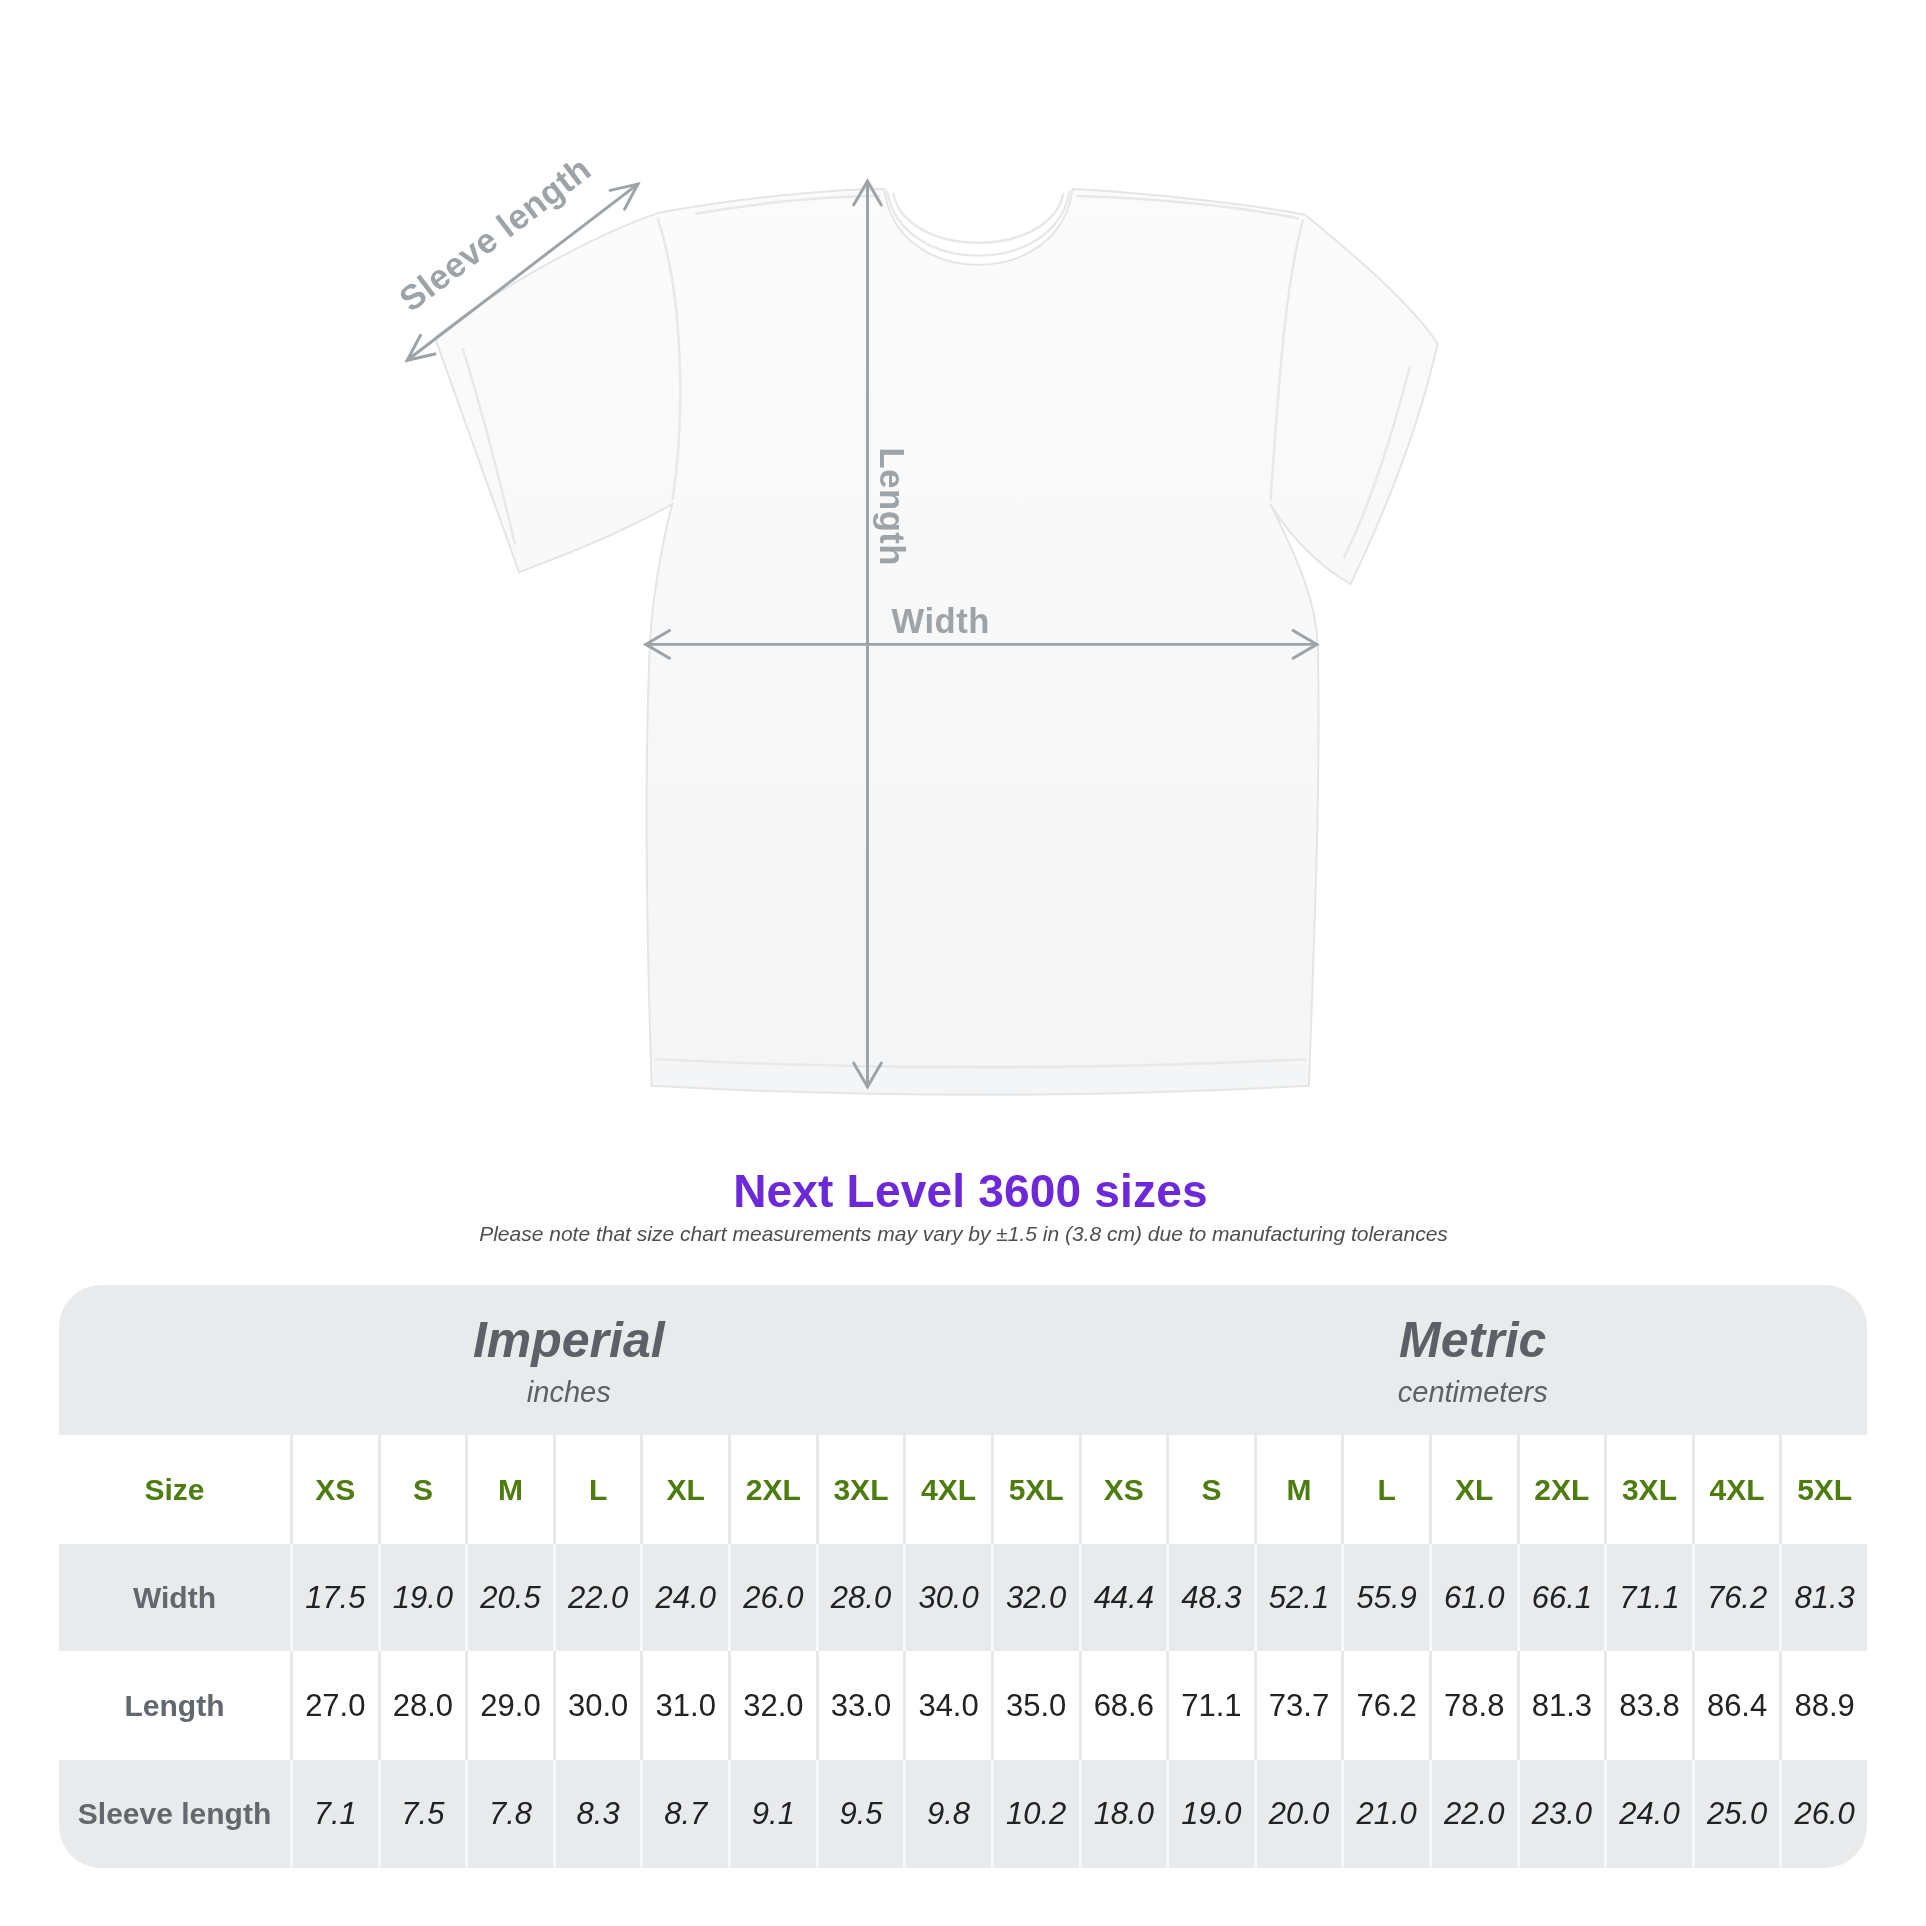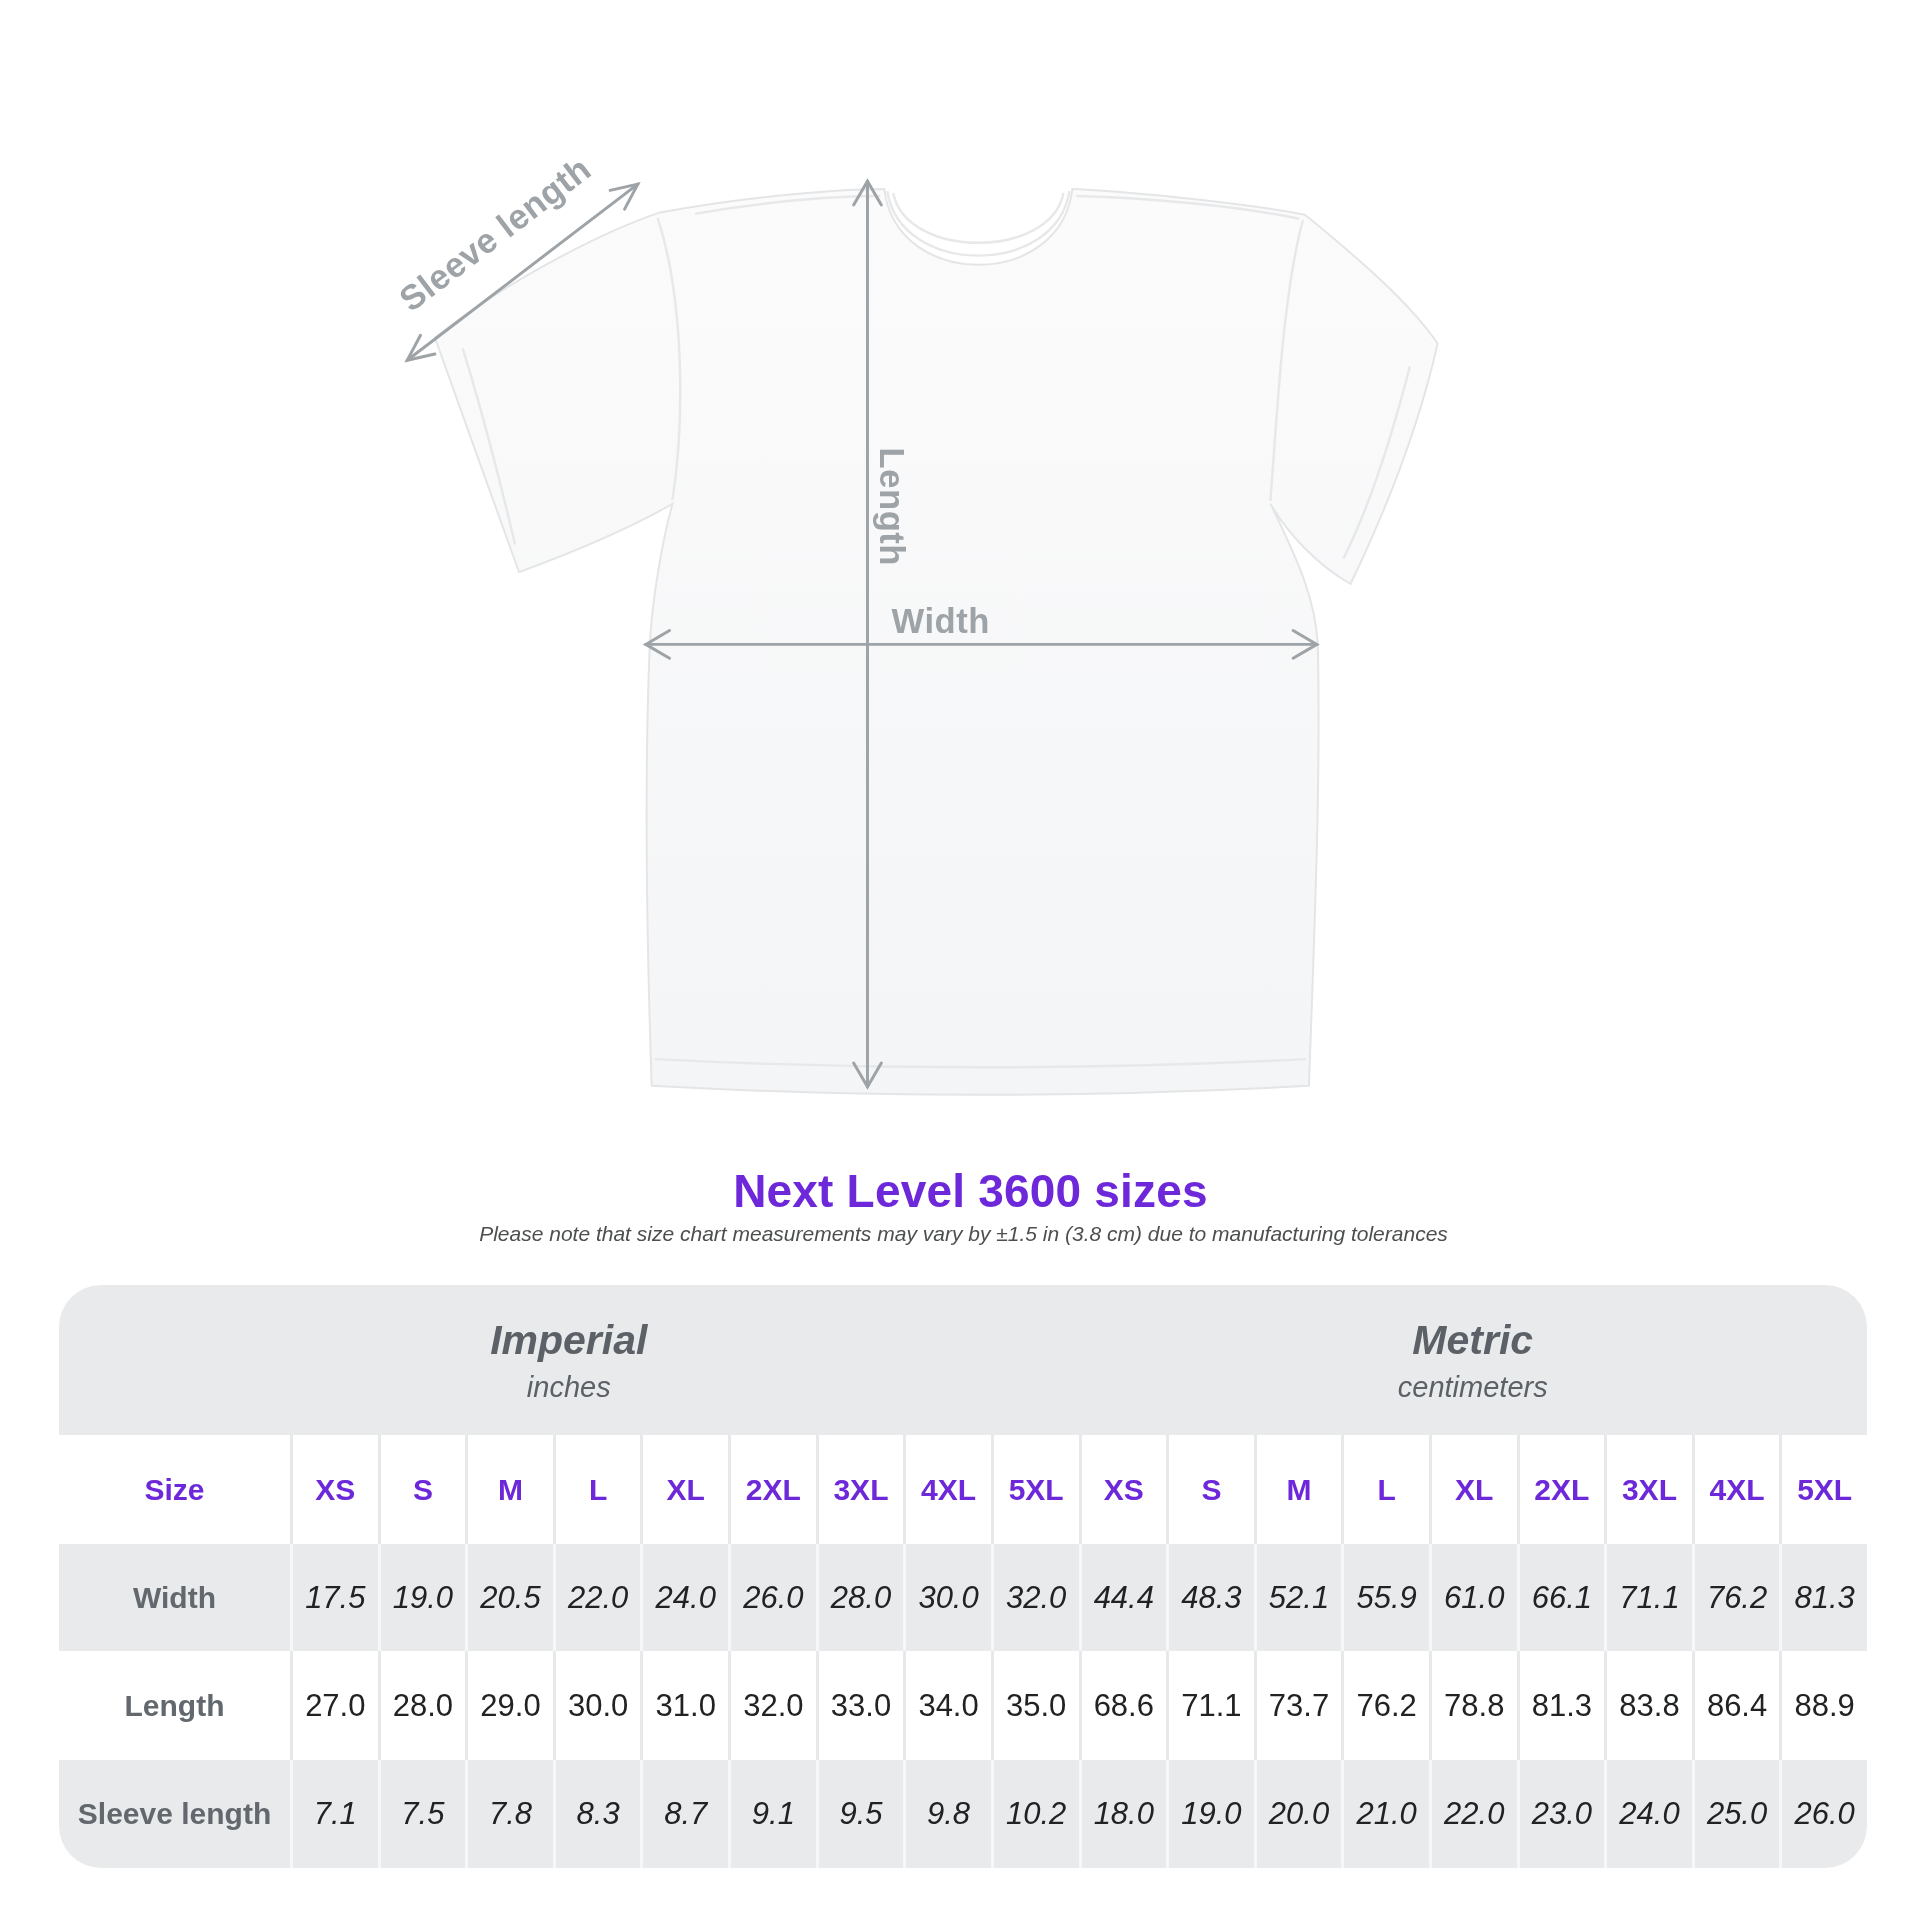--- a/index.html
+++ b/index.html
@@ -29,31 +29,31 @@
     display:grid;
     grid-template-columns:231px repeat(18,1fr);
     grid-template-rows:150px 109px 107px 109px 108px;
   }
   .band{
     background:#e9eaeb;display:flex;flex-direction:column;
     align-items:center;justify-content:center;gap:7px;
   }
   .band-imperial{grid-column:1/11;}
   .band-metric{grid-column:11/20;}
-  .band-title{font-size:41px;font-weight:bold;font-style:italic;color:#5b6166;}
+  .band-title{font-size:50px;font-weight:bold;font-style:italic;color:#5b6166;}
   .band-unit{font-size:29px;font-style:italic;color:#5b6166;}
 
   .cell{display:flex;align-items:center;justify-content:center;}
   .w{background:#ffffff;}
   .g{background:#e9eaeb;}
   .sep{border-left:3px solid transparent;}
   .w.sep{border-left-color:#e7e8e9;}
   .g.sep{border-left-color:#f6f7f8;font-style:italic;}
 
-  .size-hdr{font-size:30px;font-weight:bold;color:#6d28d9;}
+  .size-hdr{font-size:30px;font-weight:bold;color:#4d7c0f;}
   .row-label{font-size:30px;font-weight:bold;color:#62686d;}
   .val{font-size:31px;color:#202224;}
 </style>
 </head>
 <body>
 
 <div class="shirt-wrap">
   <svg viewBox="0 0 1946 1180" xmlns="http://www.w3.org/2000/svg">
     <defs>
       <linearGradient id="shirtG" x1="0" y1="0" x2="0" y2="1">

